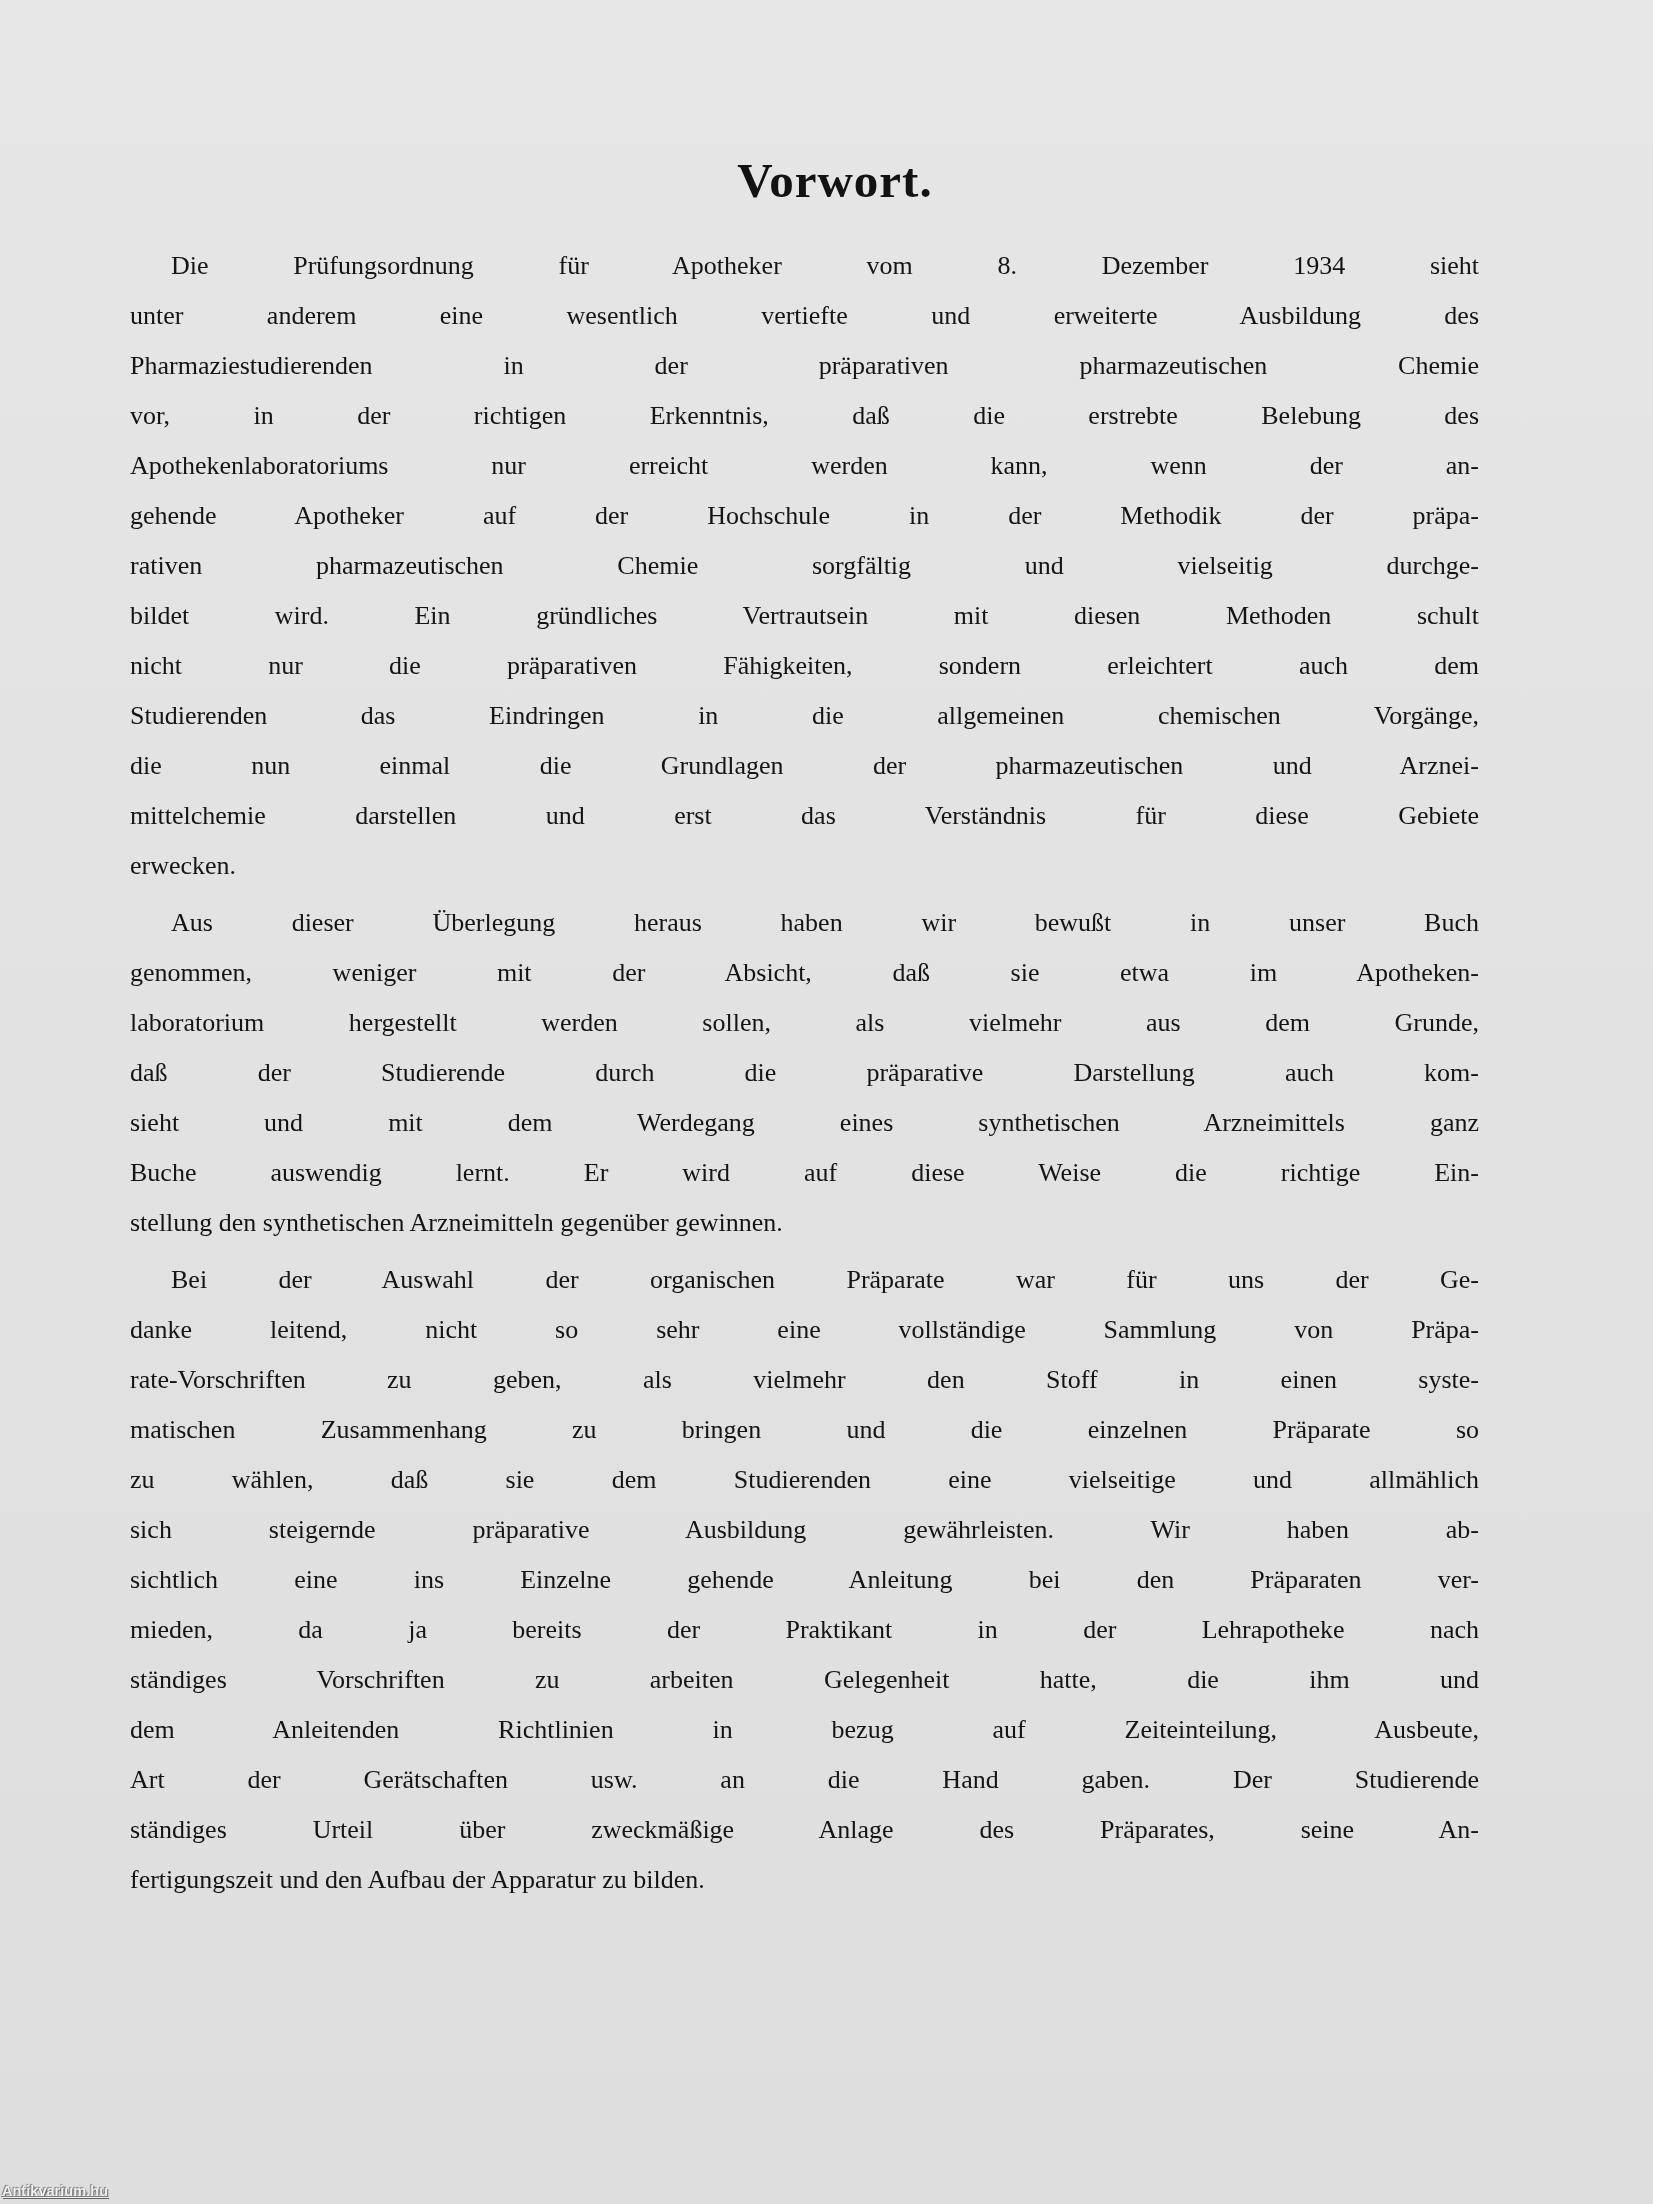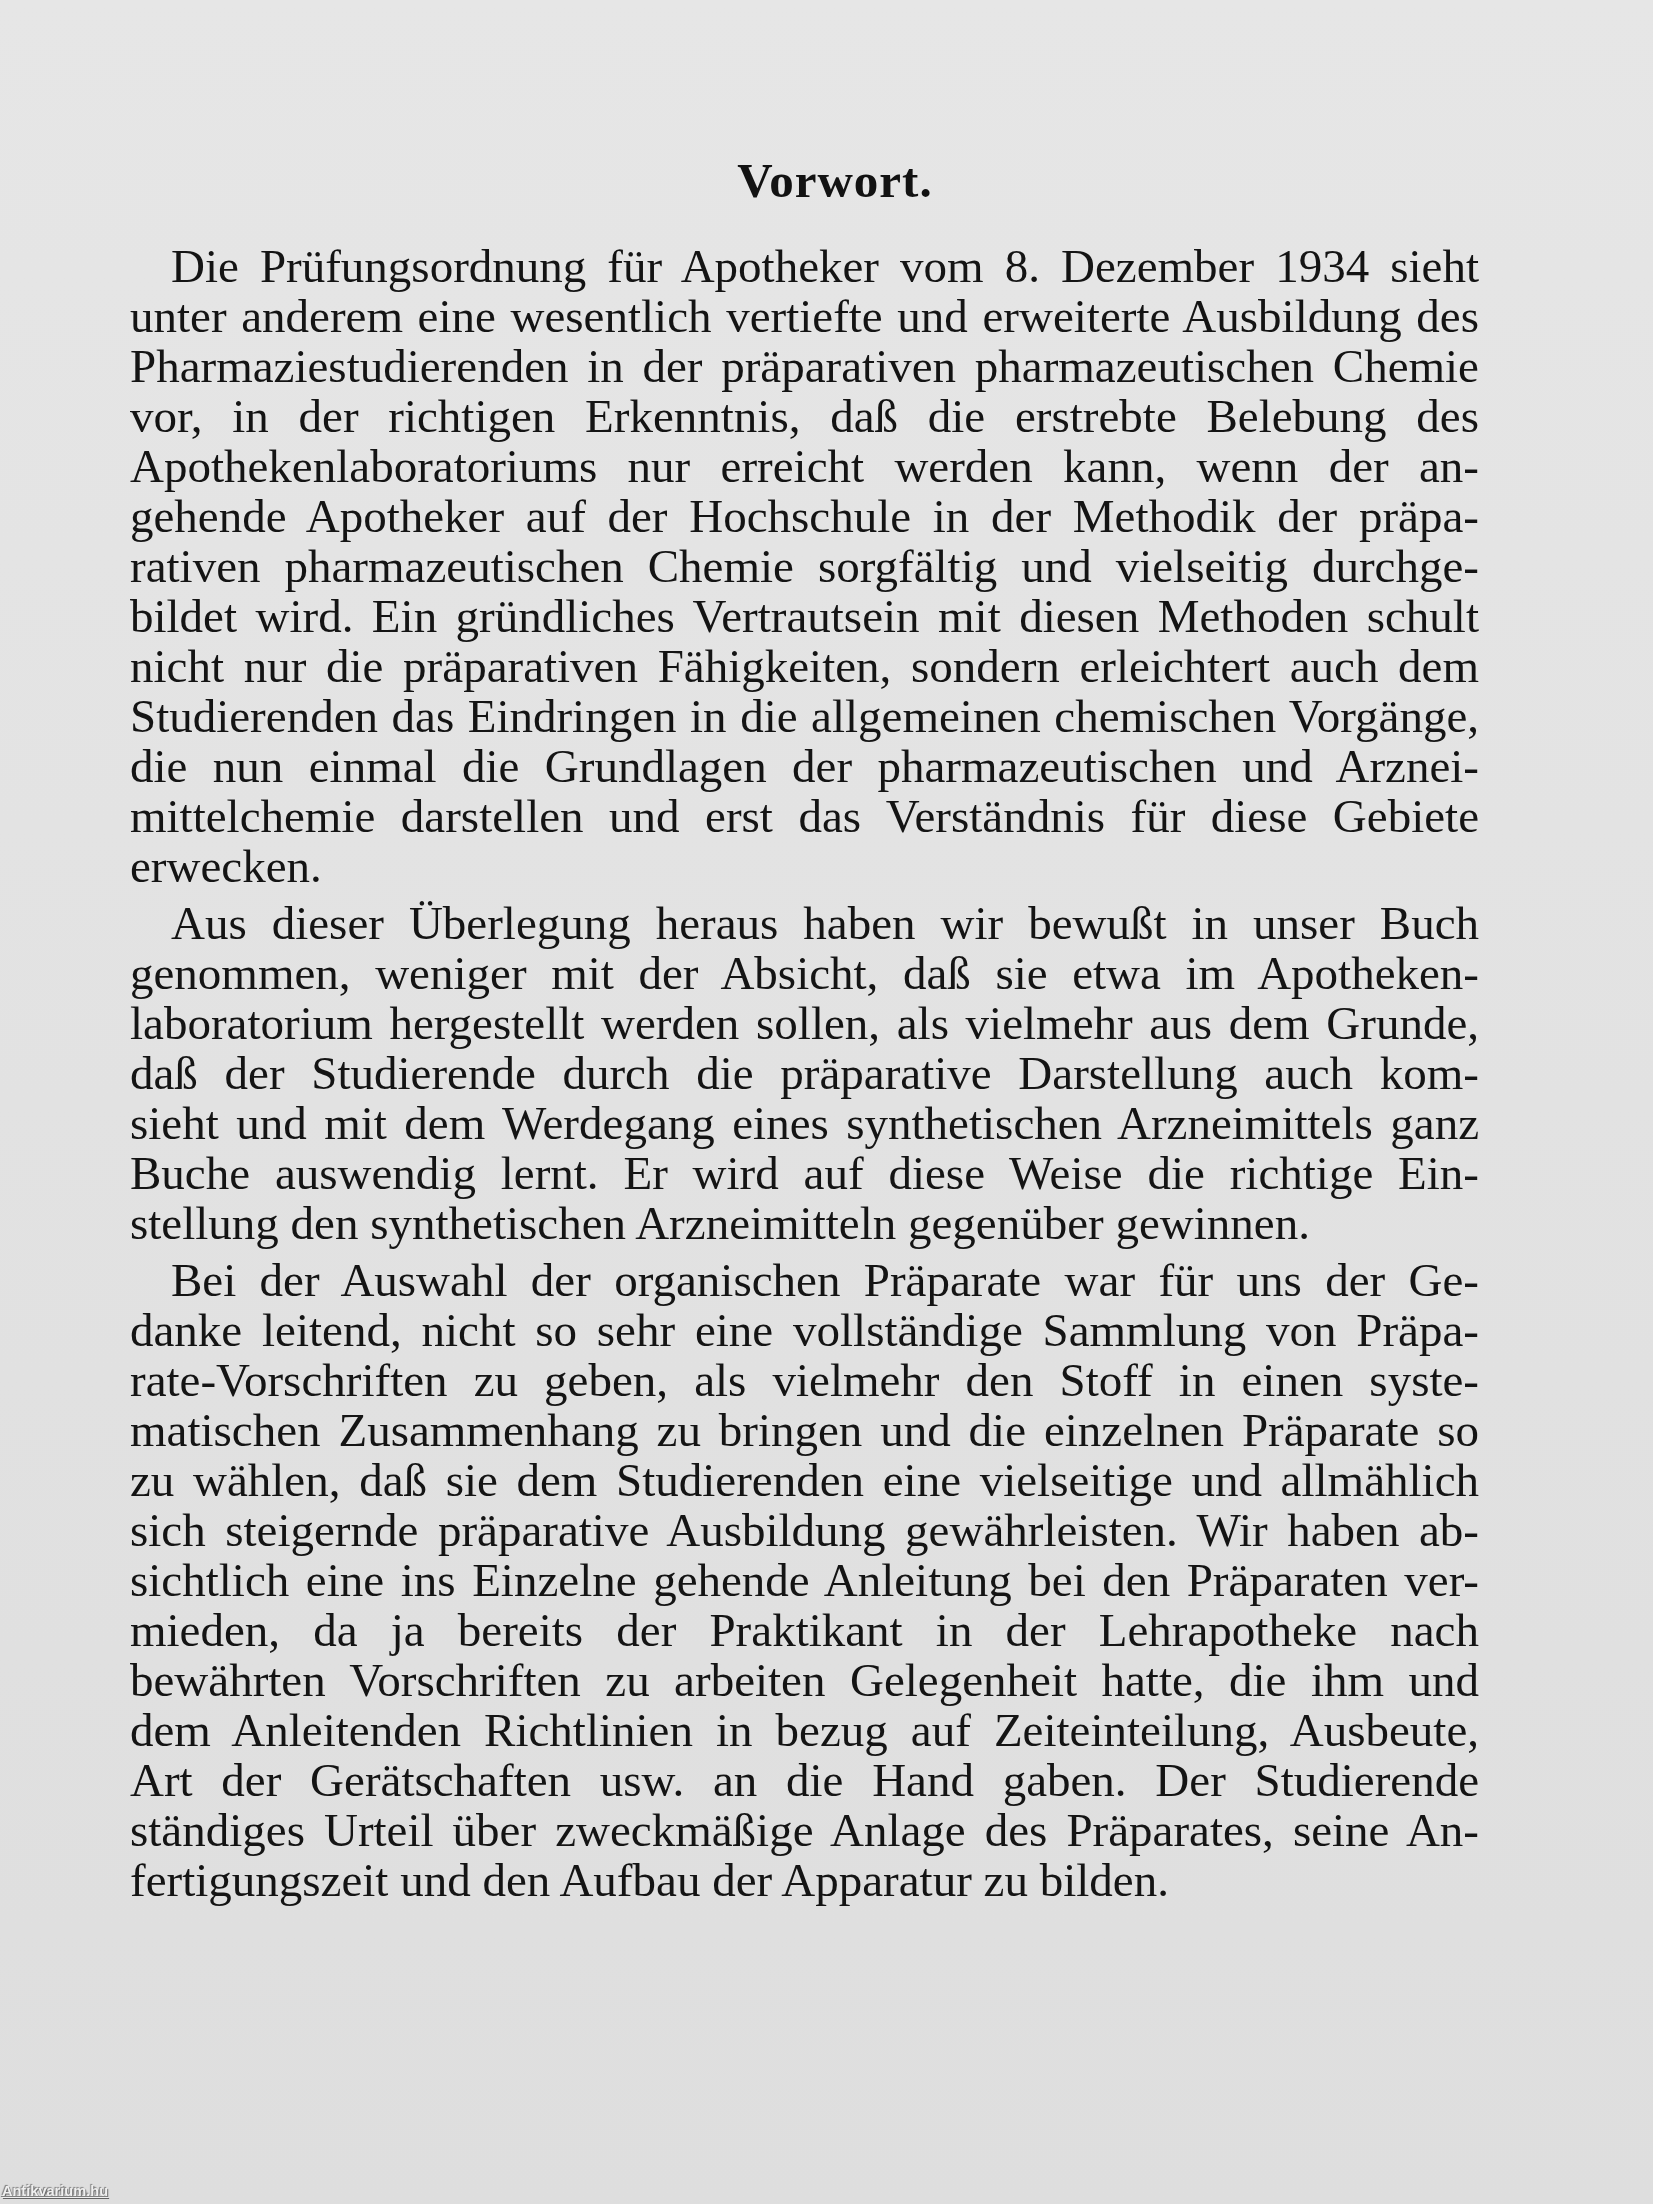--- a/index.html
+++ b/index.html
@@ -40,21 +40,21 @@
       position: absolute;
       left: 130px;
       top: 241px;
       width: 1349px;
     }
     .line {
       display: block;
       height: 50px;
       line-height: 50px;
       font-family: "Liberation Serif", "DejaVu Serif", serif;
-      font-size: 47px;
+      font-size: 26px;
       white-space: nowrap;
       text-align: justify;
       text-align-last: justify;
       color: #141414;
     }
     .line.last {
       text-align-last: left;
     }
     .line.indent {
       padding-left: 41px;
@@ -114,21 +114,21 @@
 
     <div>
       <span class="line indent">Bei der Auswahl der organischen Präparate war für uns der Ge-</span>
       <span class="line">danke leitend, nicht so sehr eine vollständige Sammlung von Präpa-</span>
       <span class="line">rate-Vorschriften zu geben, als vielmehr den Stoff in einen syste-</span>
       <span class="line">matischen Zusammenhang zu bringen und die einzelnen Präparate so</span>
       <span class="line">zu wählen, daß sie dem Studierenden eine vielseitige und allmählich</span>
       <span class="line">sich steigernde präparative Ausbildung gewährleisten. Wir haben ab-</span>
       <span class="line">sichtlich eine ins Einzelne gehende Anleitung bei den Präparaten ver-</span>
       <span class="line">mieden, da ja bereits der Praktikant in der Lehrapotheke nach</span>
-      <span class="line">bewährten Vorschriften zu arbeiten Gelegenheit hatte, die ihm und</span>
+      <span class="line">ständiges Vorschriften zu arbeiten Gelegenheit hatte, die ihm und</span>
       <span class="line">dem Anleitenden Richtlinien in bezug auf Zeiteinteilung, Ausbeute,</span>
       <span class="line">Art der Gerätschaften usw. an die Hand gaben. Der Studierende</span>
       <span class="line">ständiges Urteil über zweckmäßige Anlage des Präparates, seine An-</span>
       <span class="line last">fertigungszeit und den Aufbau der Apparatur zu bilden.</span>
     </div>
   </div>
 
   <div class="watermark">Antikvarium.hu</div>
 </div>
 

